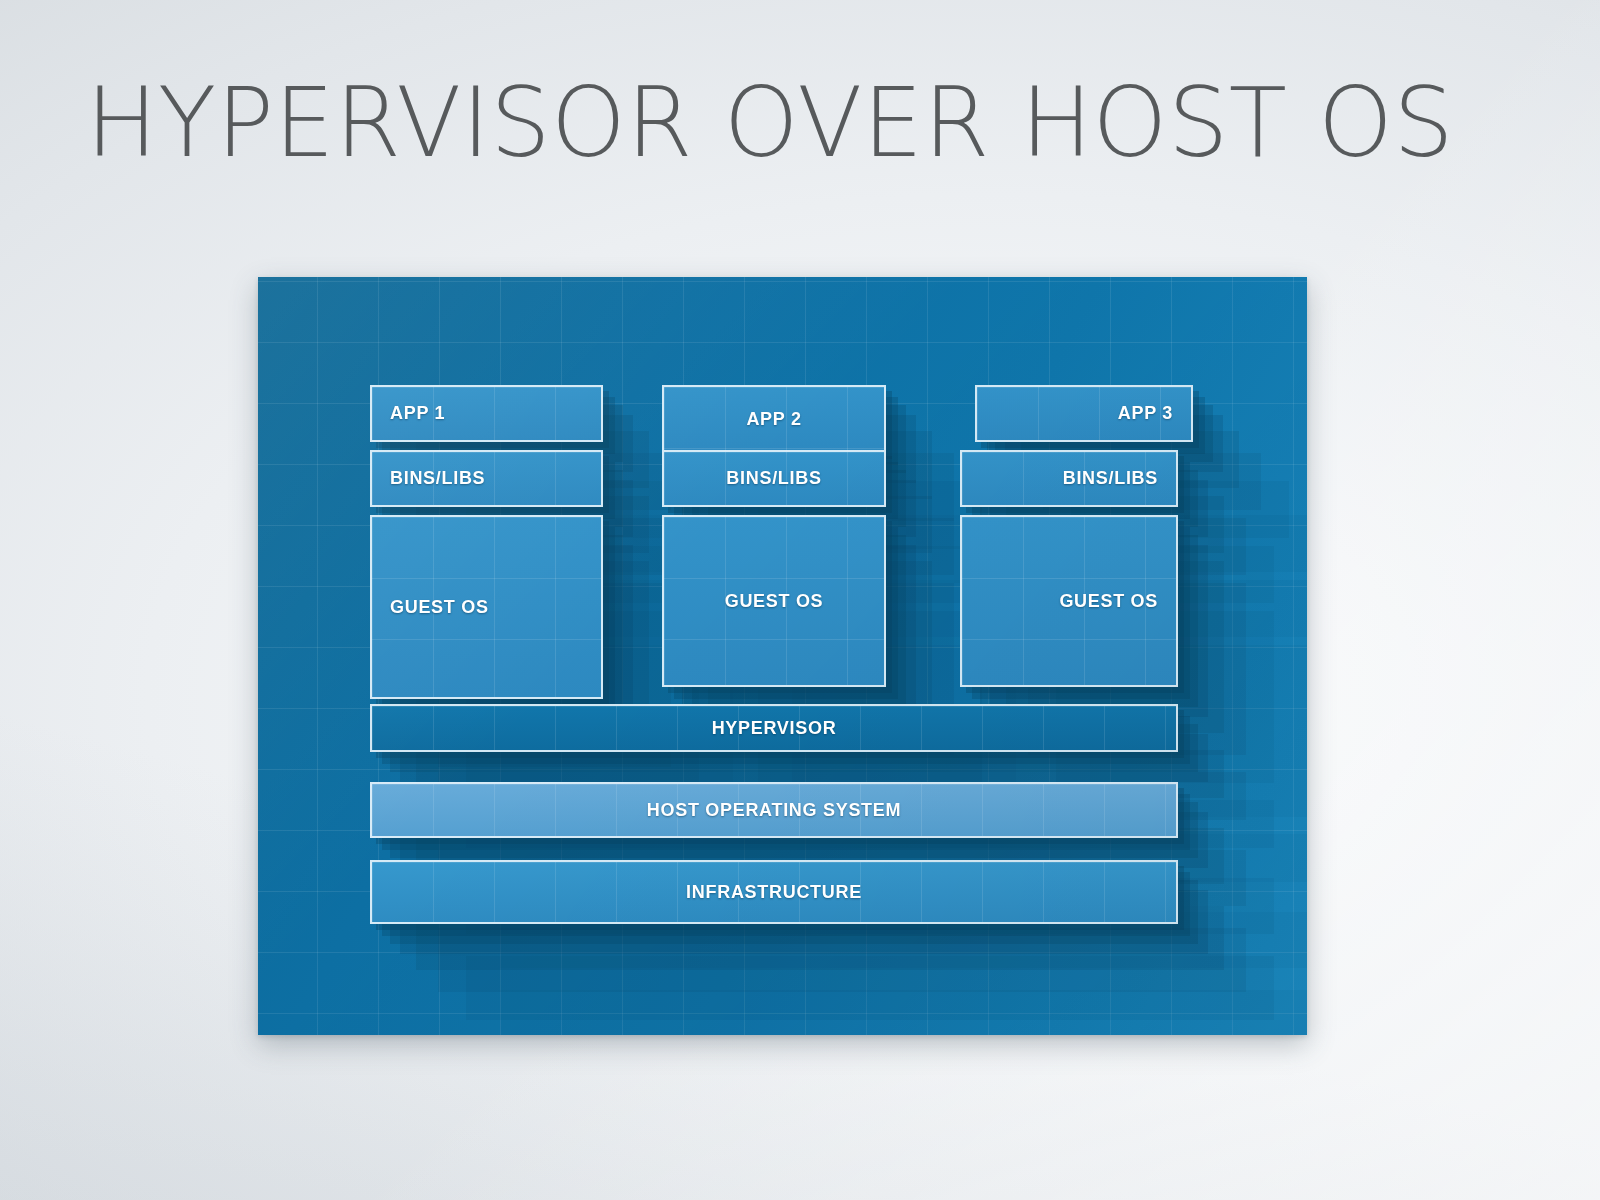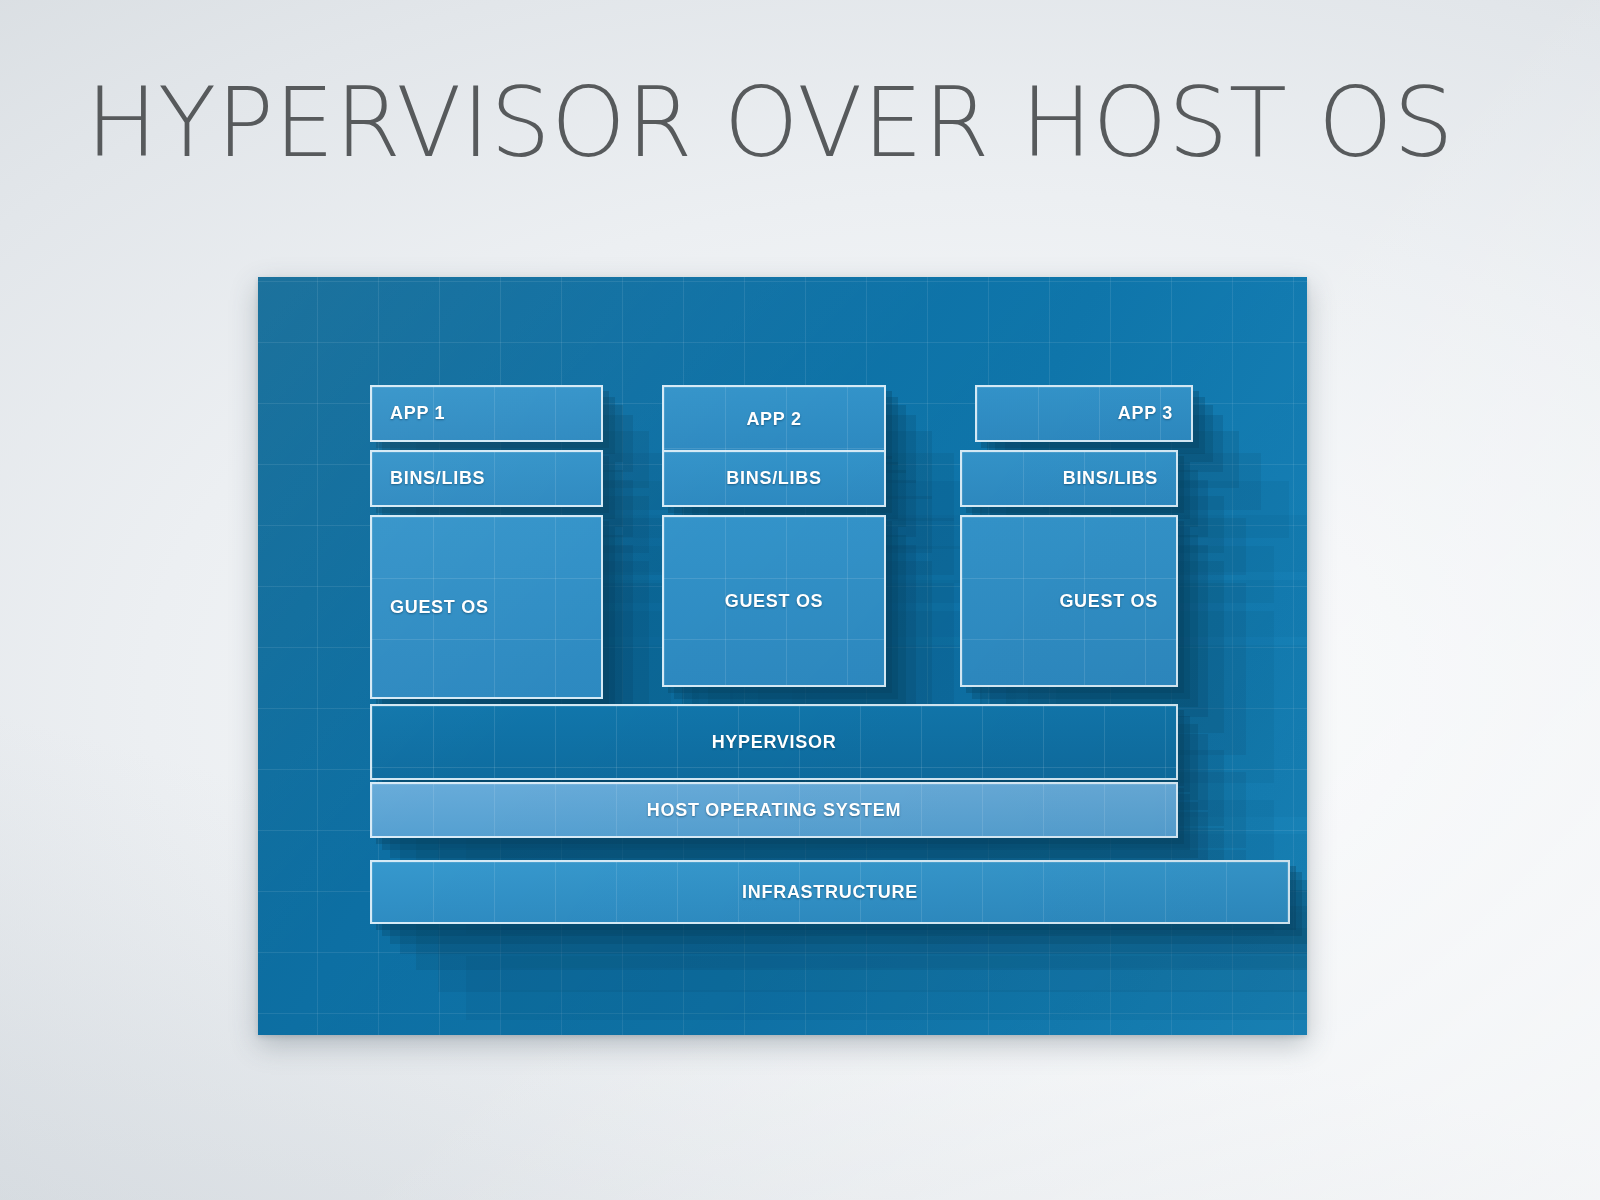--- a/index.html
+++ b/index.html
@@ -165,26 +165,26 @@
   <div class="bp fill-mid pad-r" style="left:717px; top:108px; width:218px; height:57px;">
     <span class="lbl">APP 3</span>
   </div>
   <div class="bp fill-mid pad-r" style="left:702px; top:173px; width:218px; height:57px;">
     <span class="lbl">BINS/LIBS</span>
   </div>
   <div class="bp fill-mid pad-r" style="left:702px; top:238px; width:218px; height:172px;">
     <span class="lbl">GUEST OS</span>
   </div>
 
-  <div class="bp fill-dark pad-c" style="left:112px; top:427px; width:808px; height:76px;">
+  <div class="bp fill-dark pad-c" style="left:112px; top:427px; width:808px; height:48px;">
     <span class="lbl">HYPERVISOR</span>
   </div>
 
   <div class="bp fill-light pad-c" style="left:112px; top:505px; width:808px; height:56px;">
     <span class="lbl">HOST OPERATING SYSTEM</span>
   </div>
 
-  <div class="bp fill-bar pad-c" style="left:112px; top:583px; width:920px; height:64px;">
+  <div class="bp fill-bar pad-c" style="left:112px; top:583px; width:808px; height:64px;">
     <span class="lbl">INFRASTRUCTURE</span>
   </div>
 
   <div class="sheen"></div>
 </div>
 
 </body></html>

